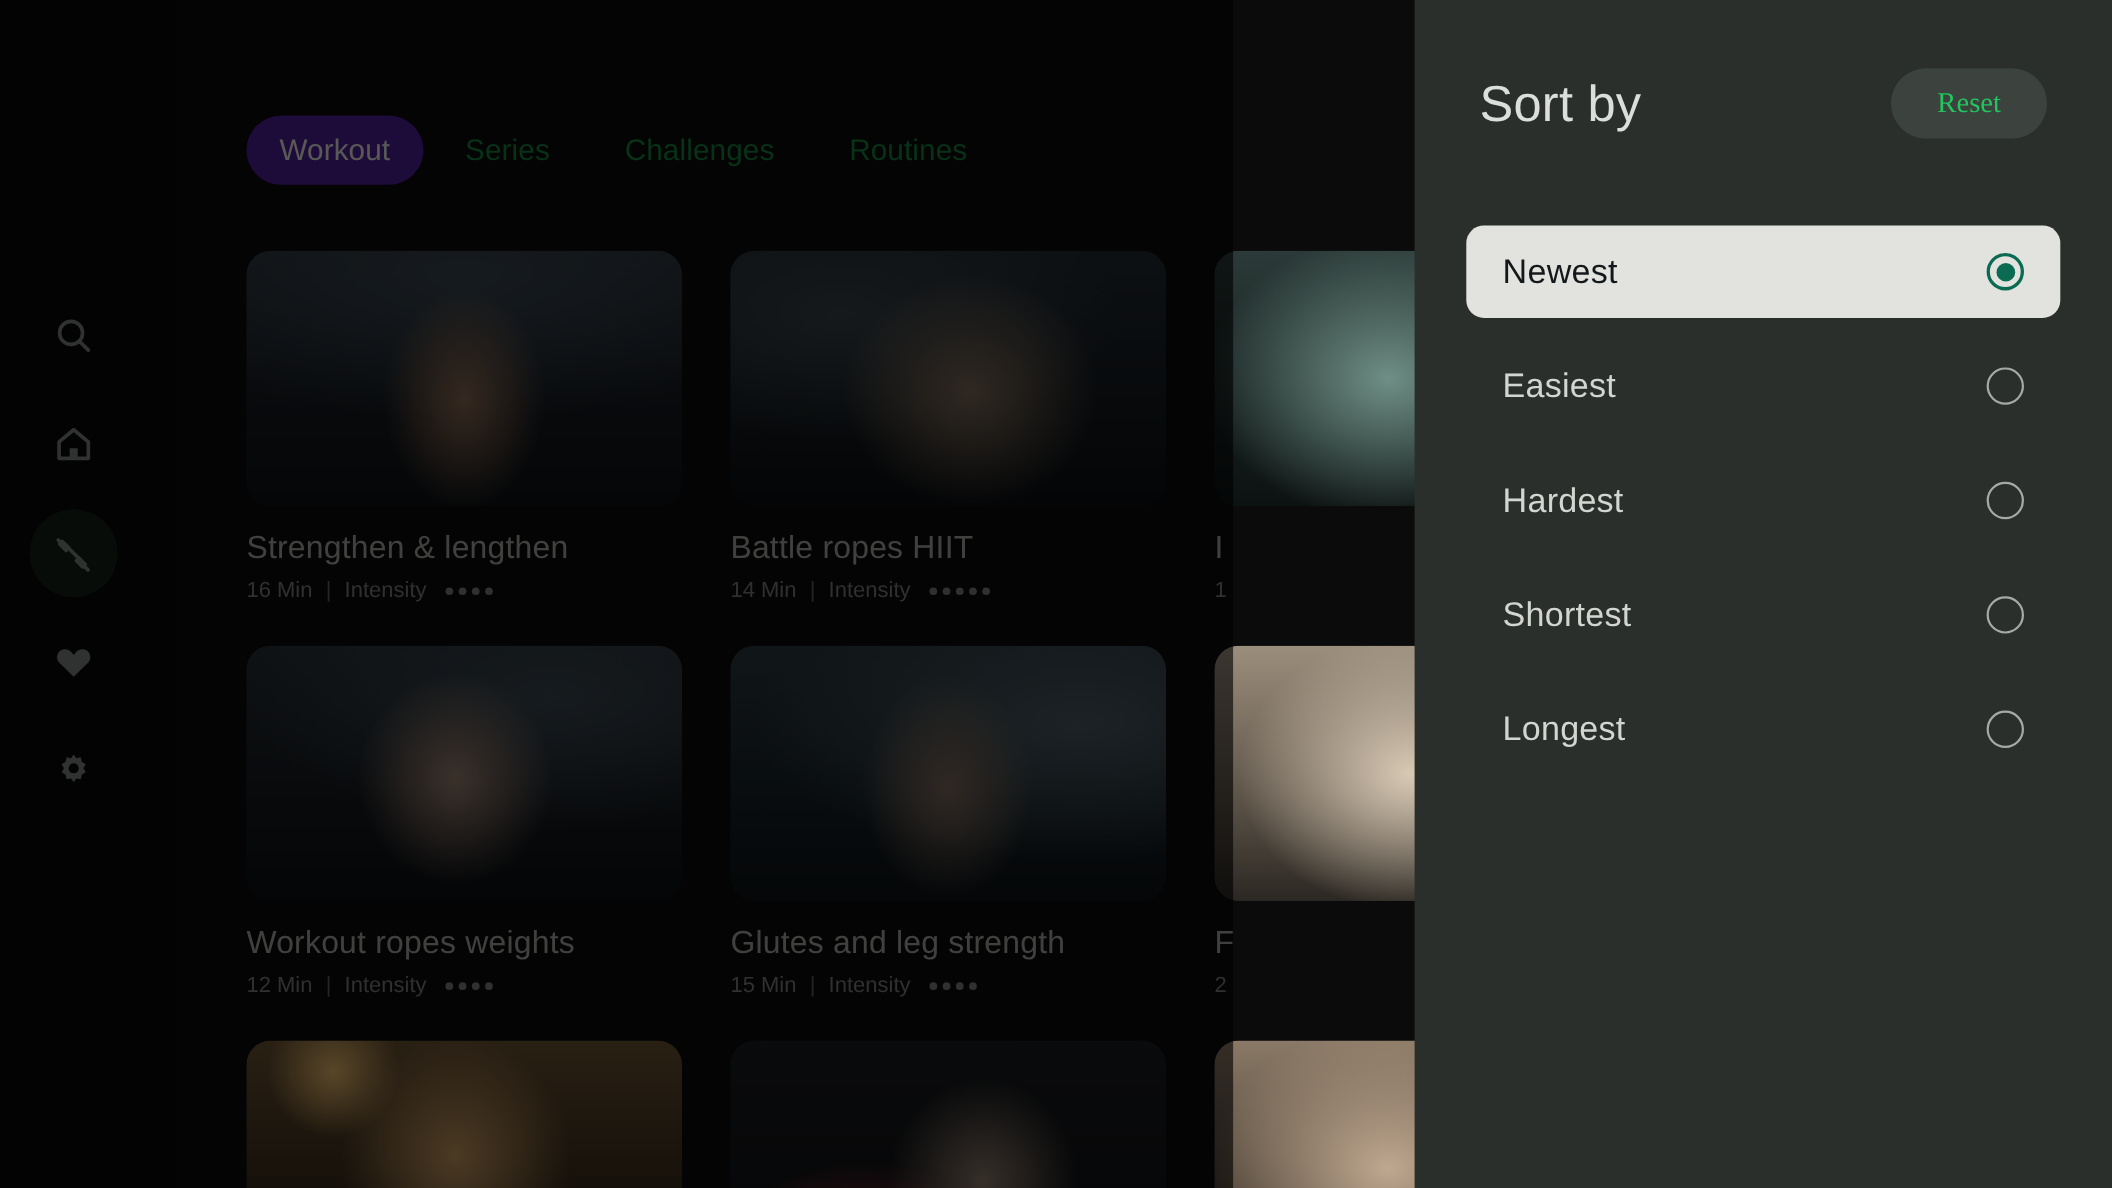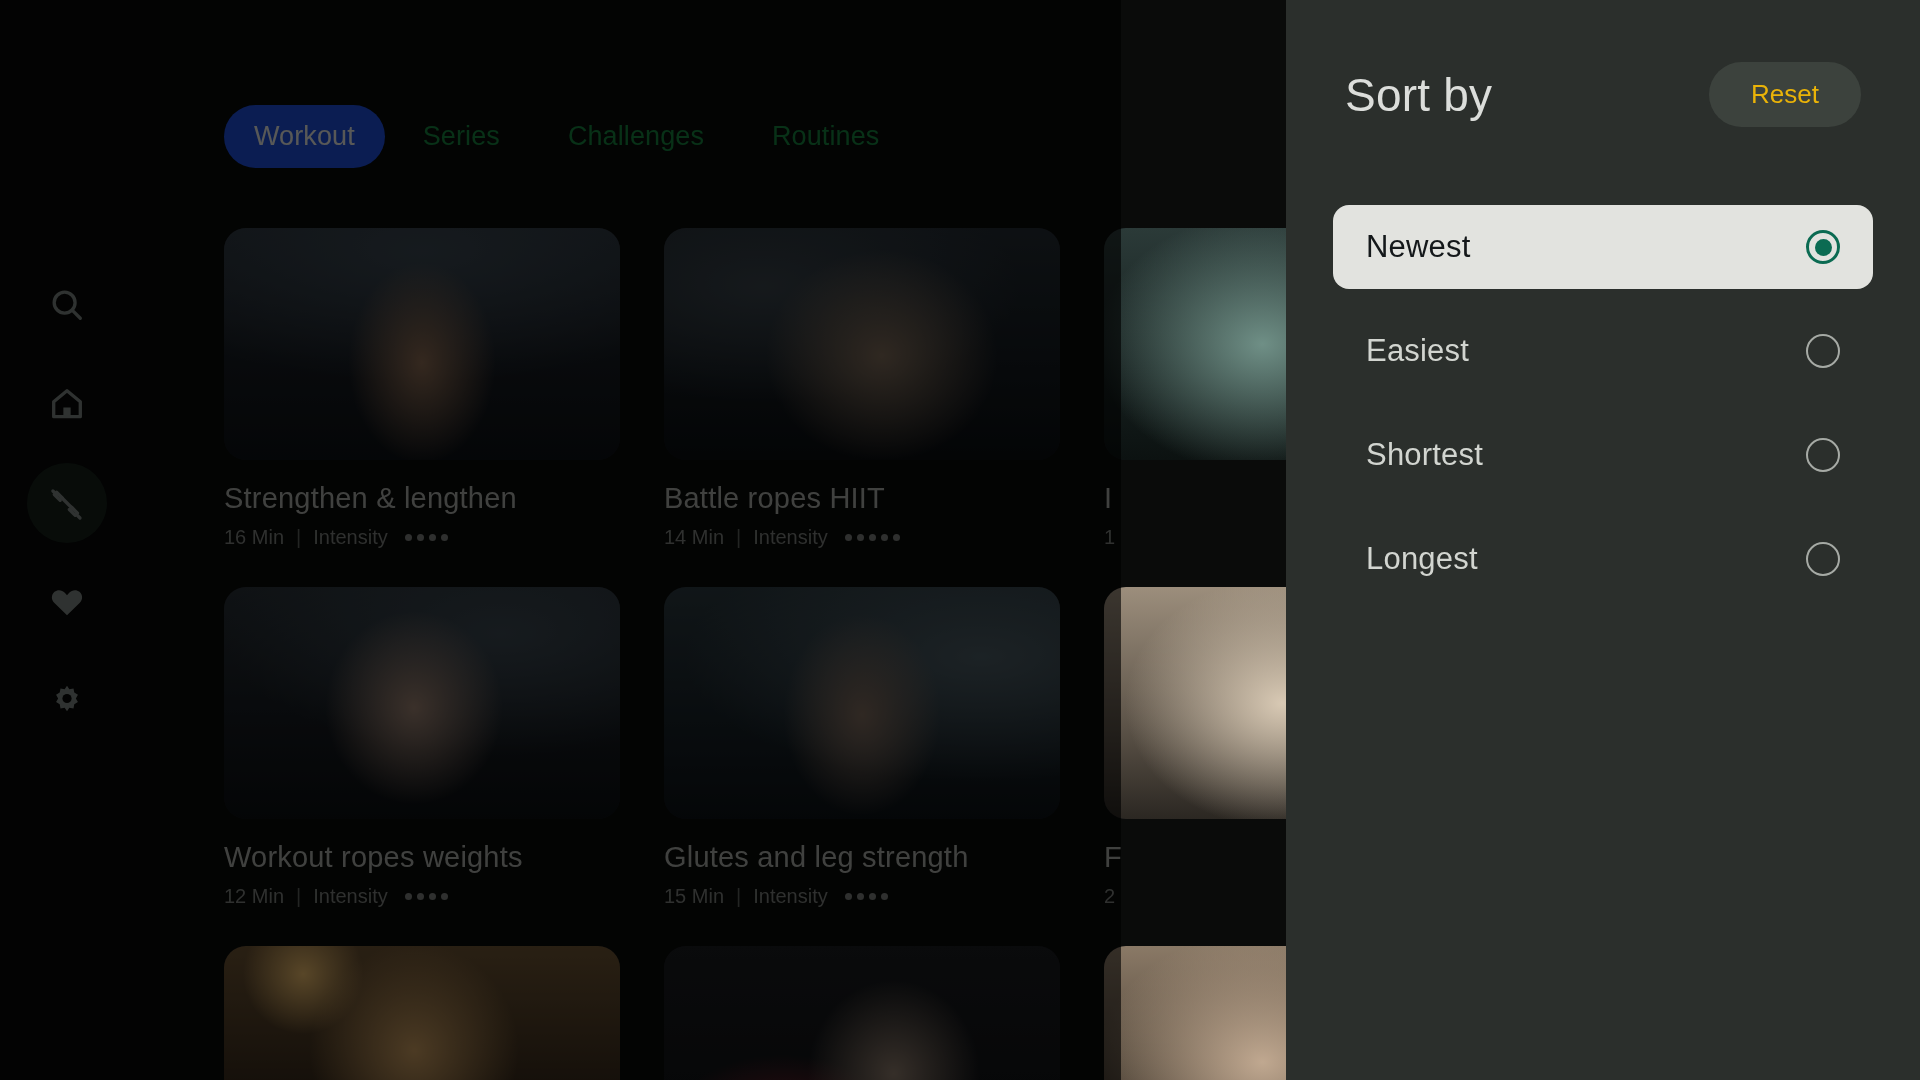--- a/index.html
+++ b/index.html
@@ -41,21 +41,21 @@
 
   
   .tabs {
     position:absolute; left:224px; top:105px;
     display:flex; align-items:center; gap:8px; z-index:4;
   }
   .tab {
     font-size:27px; color:#15803d; letter-spacing:.1px;
     padding:16px 30px; border-radius:32px; white-space:nowrap;
   }
-  .tab.active { background:#1d4ed8; color:#e7e8e4; }
+  .tab.active { background:#4c1d95; color:#e7e8e4; }
 
   
   .grid {
     position:absolute; left:224px; top:228px;
     display:grid; grid-template-columns:repeat(3, 396px);
     column-gap:44px; row-gap:38px; z-index:4;
   }
   .card { width:396px; }
   .thumb {
     width:396px; height:232px; border-radius:22px; overflow:hidden;
@@ -78,23 +78,23 @@
   .panel {
     position:absolute; right:0; top:0; width:634px; height:1080px;
     background:#2b2f2c; z-index:10;
   }
   .panel-head {
     position:absolute; left:59px; top:62px; right:59px;
     display:flex; align-items:center; justify-content:space-between;
   }
   .panel-title { font-size:46px; color:#dcdedb; letter-spacing:.2px; }
   .reset-btn {
-    background:#3c423d; color:#eab308; font-size:26px;
+    background:#3c423d; color:#22c55e; font-size:26px;
     padding:17px 42px; border-radius:34px; border:none;
-    font-family:Liberation Sans, sans-serif;
+    font-family:Liberation Serif, serif;
   }
   .options { position:absolute; left:47px; top:205px; right:47px; }
   .opt-row {
     display:flex; align-items:center; justify-content:space-between;
     height:84px; padding:0 33px; border-radius:16px; margin-bottom:20px;
   }
   .opt-row.selected { background:#e2e3df;text-align:right; }
   .opt-label { font-size:31px; color:#d2d5d0; letter-spacing:.2px; }
   .opt-row.selected .opt-label { color:#14181a; }
   .radio {
@@ -340,20 +340,24 @@
         <span class="opt-label">Newest</span>
         <span class="radio">
             <span class="radio-dot"></span>
           </span>
       </div>
       <div class="opt-row">
         <span class="opt-label">Easiest</span>
         <span class="radio"></span>
       </div>
       <div class="opt-row">
+        <span class="opt-label">Hardest</span>
+        <span class="radio"></span>
+      </div>
+      <div class="opt-row">
         <span class="opt-label">Shortest</span>
         <span class="radio"></span>
       </div>
       <div class="opt-row">
         <span class="opt-label">Longest</span>
         <span class="radio"></span>
       </div>
     </div>
   </div>
 

